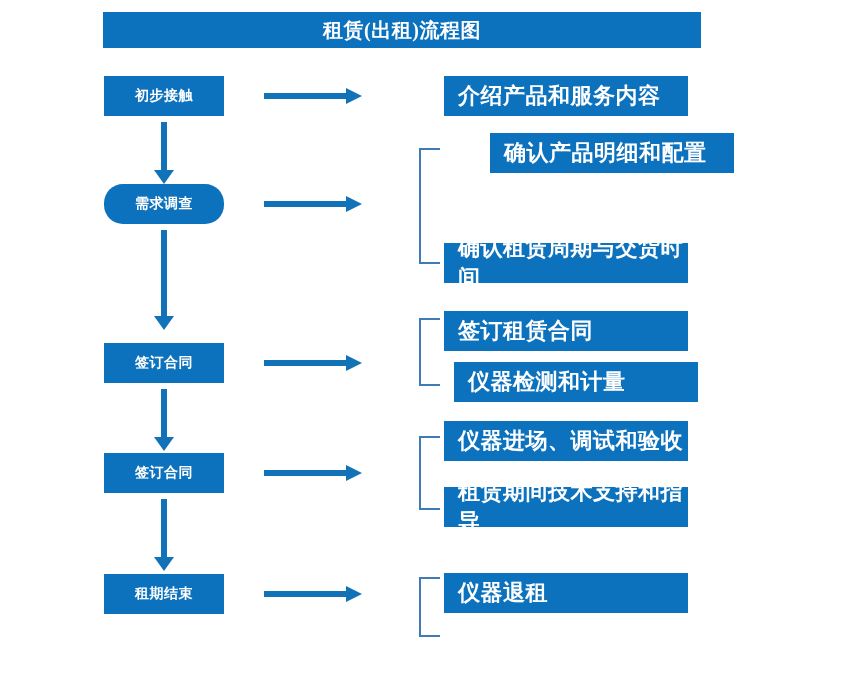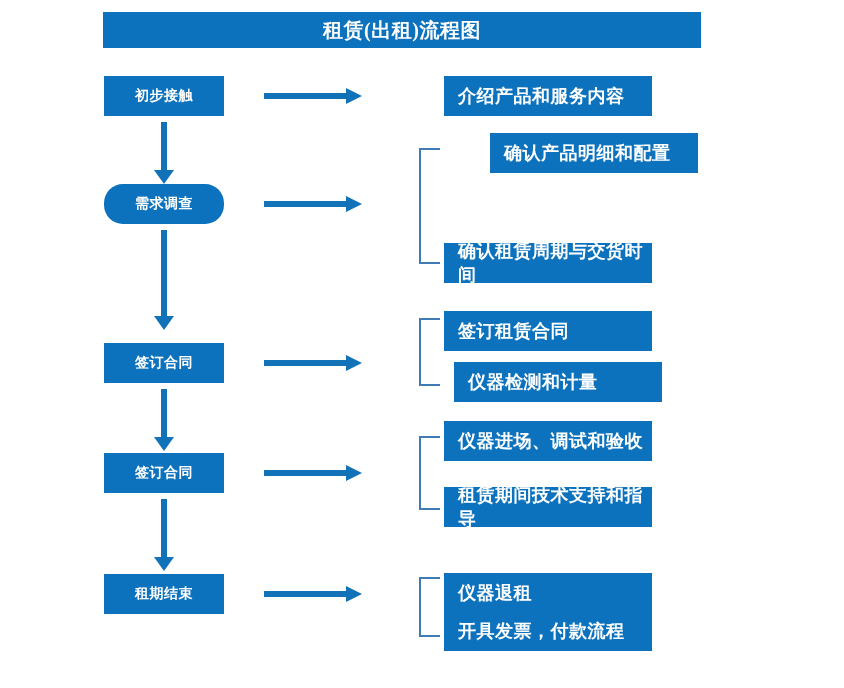--- a/index.html
+++ b/index.html
@@ -47,27 +47,27 @@
     justify-content: center;
     font-size: 14px;
     font-weight: bold;
     letter-spacing: 0.5px;
   }
 
   
   .detail-box {
     position: absolute;
     left: 444px;
-    width: 208px;
+    width: 244px;
     height: 40px;
     background: #0c72bd;
     color: #ffffff;
     display: flex;
     align-items: center;
-    font-size: 18px;
+    font-size: 22px;
     font-weight: bold;
     padding-left: 14px;
     box-sizing: border-box;
     letter-spacing: 0.5px;
   }
 
   
   .h-arrow {
     position: absolute;
     height: 18px;
@@ -205,15 +205,14 @@
 
   <div class="h-arrow" style="left:264px; top:585px;">
     <div class="shaft"></div>
     <div class="head"></div>
   </div>
 
   <div class="bracket" style="top:577px; height:60px;"></div>
 
   <div class="detail-box" style="top:562px;margin-top:11px;">仪器退租</div>
 
-  <div class="detail-box" style="top:611px;">开具发票，付款流程</div>
 
 </div>
 
 </body></html>

